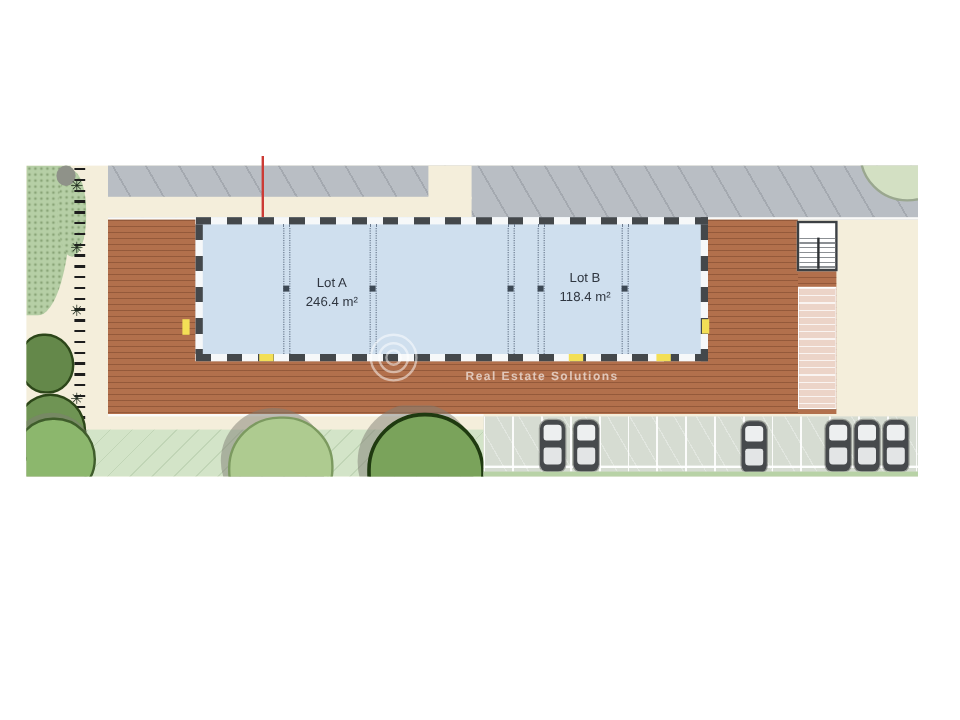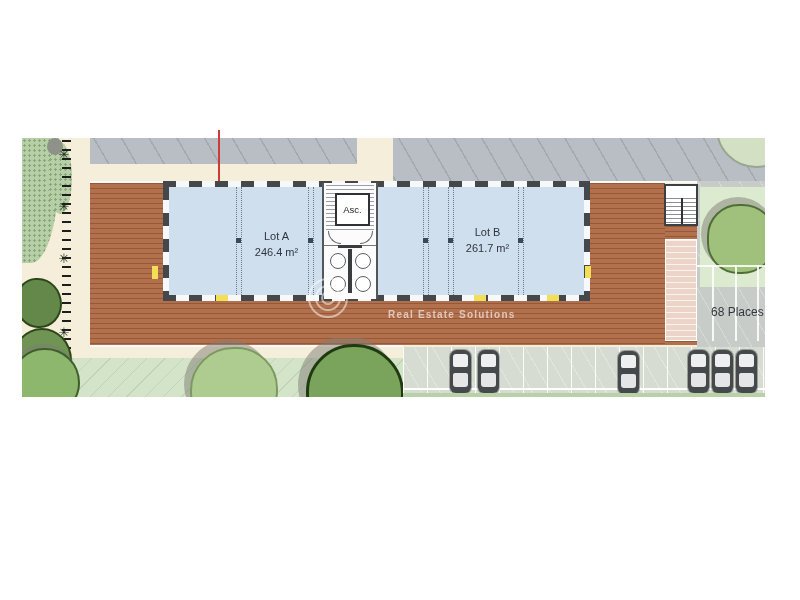--- a/index.html
+++ b/index.html
@@ -134,31 +134,20 @@
   <span class="abs flower" style="left:56px;top:374px">✳</span>
 
   <div class="abs road">
     <div class="abs road-hatch"></div>
     <div class="abs tree-top-right"></div>
   </div>
   <div class="abs sidewalk-h"></div>
   <div class="abs sidewalk-v"></div>
   <div class="abs red-line"></div>
 
-  <div class="abs right-zone">
-    <div class="abs right-hatch"></div>
-    <div class="abs grass-patch"></div>
-    <div class="abs shadow-blob" style="left:4px;top:16px;width:74px;height:74px"></div>
-    <div class="abs blob" style="left:10px;top:23px;width:66px;height:66px;background:#a0c17c;border:2px solid #4e6e36;border-radius:48% 52% 53% 47%"></div>
-    <div class="abs pline-h" style="left:0;top:84px;width:68px"></div>
-    <div class="abs pline-v" style="left:15px;top:84px;height:76px"></div>
-    <div class="abs pline-v" style="left:38px;top:84px;height:76px"></div>
-    <div class="abs pline-v" style="left:60px;top:84px;height:76px"></div>
-    <div class="abs places-label">68 Places</div>
-  </div>
 
   <div class="abs deck-surface deck-main"></div>
   <div class="abs deck-surface deck-right"></div>
   <div class="abs stairs-ext">
     <div class="steps"></div>
     <div class="rail"></div>
   </div>
   <div class="abs ramp"></div>
 
   <div class="abs building">
@@ -168,44 +157,28 @@
     <div class="abs wall-v" style="left:421px"></div>
     <div class="abs corner" style="left:421px;top:0"></div>
     <div class="abs corner" style="left:421px;top:114px"></div>
 
     <div class="abs partition" style="left:73px"></div>
     <div class="abs partition" style="left:145px"></div>
     <div class="abs partition" style="left:260px"></div>
     <div class="abs partition" style="left:285px"></div>
     <div class="abs partition" style="left:355px"></div>
 
-    <div class="abs core">
-      <div class="abs stair-pat"></div>
-      <div class="abs asc-box">
-        <span>Asc.</span>
-      </div>
-      <div class="abs landing"></div>
-      <div class="abs arc-l"></div>
-      <div class="abs arc-r"></div>
-      <div class="abs wc-divider"></div>
-      <div class="abs wc-circle" style="left:6px;top:70px"></div>
-      <div class="abs wc-circle" style="left:31px;top:70px"></div>
-      <div class="abs wc-circle" style="left:6px;top:93px"></div>
-      <div class="abs wc-circle" style="left:31px;top:93px"></div>
-      <div class="abs plumb" style="left:24px;top:66px;width:4px;height:44px"></div>
-      <div class="abs plumb" style="left:14px;top:62px;width:24px;height:3px"></div>
-    </div>
 
     <div class="abs lot-label" style="left:76px;top:48px">
       <span style="display:block">Lot A</span>
       <span style="display:block">246.4 m²</span>
     </div>
     <div class="abs lot-label" style="left:287px;top:44px">
       <span style="display:block">Lot B</span>
-      <span style="display:block">261.7 m²</span>
+      <span style="display:block">118.4 m²</span>
     </div>
   </div>
 
   <div class="abs ymark" style="left:152px;top:266px;width:6px;height:13px"></div>
   <div class="abs ymark" style="left:216px;top:295px;width:12px;height:6px"></div>
   <div class="abs ymark" style="left:474px;top:295px;width:12px;height:6px"></div>
   <div class="abs ymark" style="left:547px;top:295px;width:12px;height:6px"></div>
   <div class="abs ymark" style="left:585px;top:266px;width:6px;height:12px"></div>
 
   <div class="abs beige-strip"></div>

